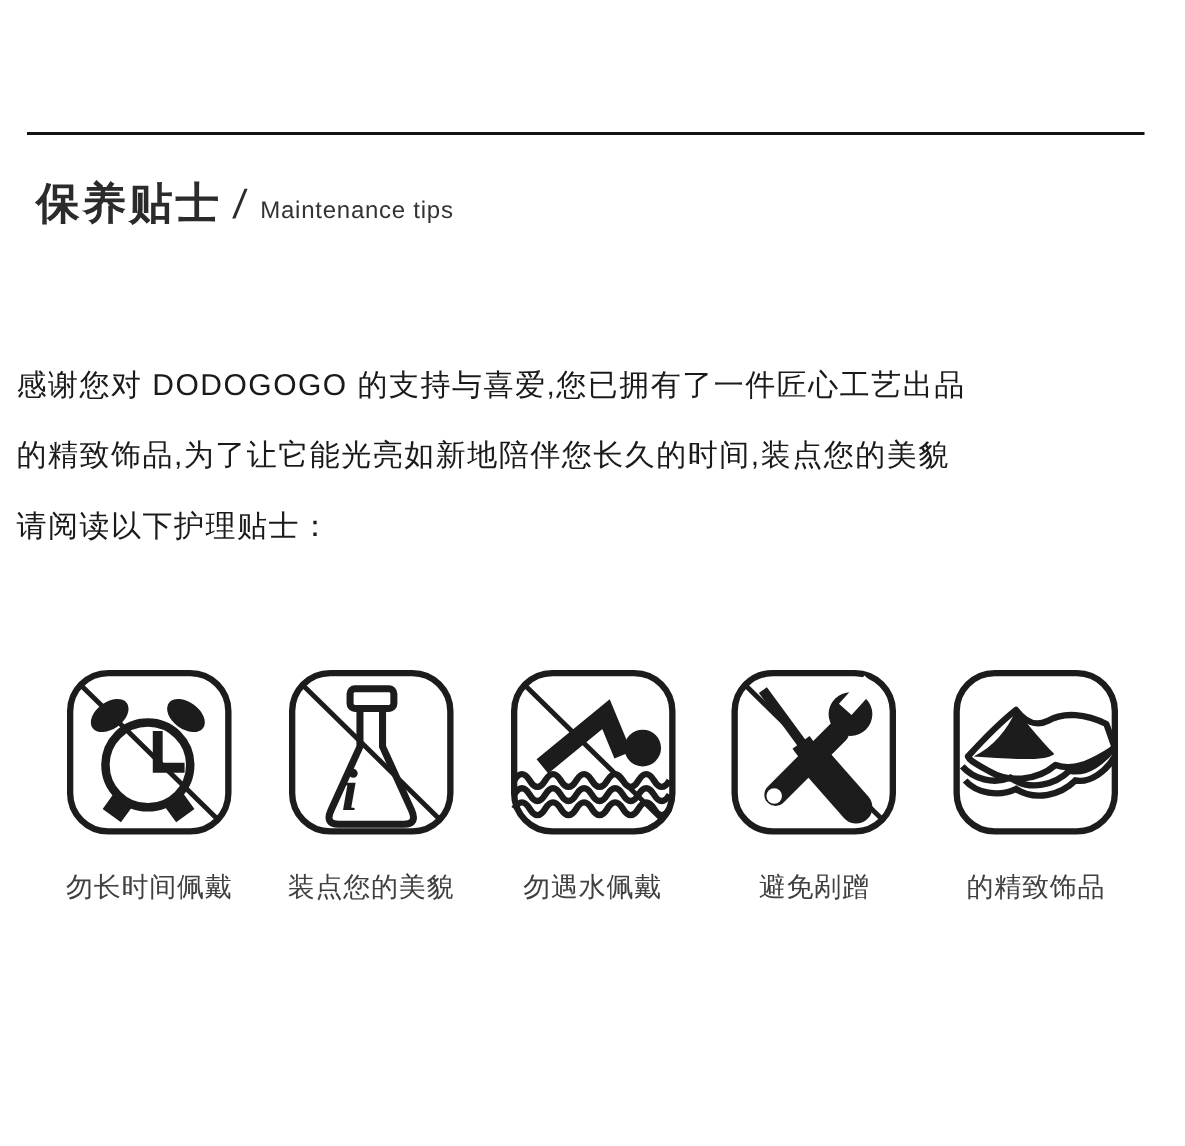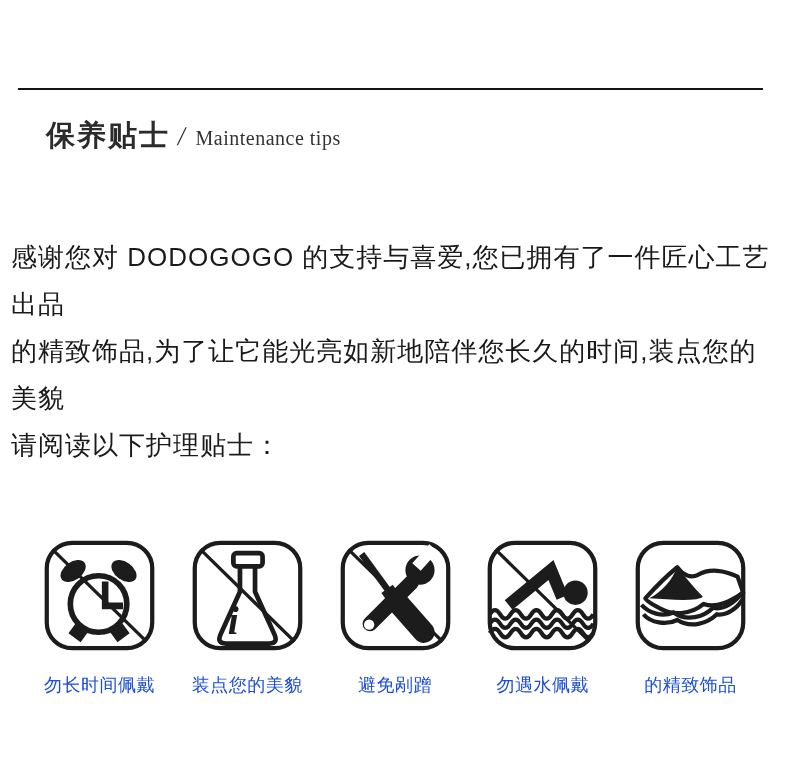--- a/index.html
+++ b/index.html
@@ -12,67 +12,66 @@
   }
   .page { position: relative; width: 790px; height: 764px; }
 
   .top-divider {
     margin: 88px 27px 0 18px;
     border-top: 2px solid #141414;
     height: 0;
   }
 
   .section-header {
-    margin: 26px 0 0 46px;
+    margin: 26px 0 0 24px;
     display: flex;
     align-items: baseline;
-    font-family: Liberation Serif, serif;
   }
   .title-cn {
     font-size: 29px;
     font-weight: 700;
     letter-spacing: 2px;
     color: #2b2b2b;
   }
   .title-sep {
     font-size: 27px;
     font-weight: 400;
     margin: 0 10px 0 8px;
     color: #2b2b2b;
     transform: skewX(-8deg);
     display: inline-block;
   }
   .title-en {
-    font-size: 20px;
+    font-size: 16px;
     font-weight: 400;
     letter-spacing: 0.5px;
     color: #333333;
   }
 
   .intro {
     margin: 78px 8px 0 11px;
-    font-size: 26px;
+    font-size: 20px;
     line-height: 47px;
     letter-spacing: 1px;
     color: #1a1a1a;
     white-space: pre-line;
   }
 
   .tips-row {
     display: flex;
     justify-content: space-between;
     margin: 70px 43px 0 43px;
   }
   .tip-item { width: 113px; text-align: center; }
   .tip-item svg { width: 113px; height: 113px; display: block; }
   .tip-label {
     margin-top: 21px;
     font-size: 18px;
     letter-spacing: 0.5px;
-    color: #1d4ed8;
+    color: #404040;
     white-space: nowrap;
   }
 
   .ic { stroke: #1c1c1c; }
 </style>
 </head>
 <body>
 
 <div class="page">
 
@@ -117,45 +116,45 @@
         </svg>
       </span>
       <div class="tip-label">装点您的美貌</div>
     </div>
 
     <div class="tip-item">
       <span>
         <svg viewBox="0 0 120 120">
           <rect x="4" y="4" width="112" height="112" rx="27" fill="none" class="ic" stroke-width="4.5"></rect>
           <line x1="10" y1="11" x2="110" y2="109" class="ic" stroke-width="3.5"></line>
+          <path d="M24,70 L69,33 L81,62" fill="none" stroke="#1c1c1c" stroke-width="13" stroke-linejoin="miter"></path>
+          <circle cx="95" cy="57" r="13" fill="#1c1c1c"></circle>
+          <path d="M4,80 q5.5,-9 11,0 t11,0 t11,0 t11,0 t11,0 t11,0 t11,0 t11,0 t11,0 t11,0" fill="none" class="ic" stroke-width="4.5"></path>
+          <path d="M4,90 q5.5,-9 11,0 t11,0 t11,0 t11,0 t11,0 t11,0 t11,0 t11,0 t11,0 t11,0" fill="none" class="ic" stroke-width="4.5"></path>
+          <path d="M4,100 q5.5,-9 11,0 t11,0 t11,0 t11,0 t11,0 t11,0 t11,0 t11,0 t11,0 t11,0" fill="none" class="ic" stroke-width="4.5"></path>
+        </svg>
+      </span>
+      <div class="tip-label">勿遇水佩戴</div>
+    </div>
+
+    <div class="tip-item">
+      <span>
+        <svg viewBox="0 0 120 120">
+          <rect x="4" y="4" width="112" height="112" rx="27" fill="none" class="ic" stroke-width="4.5"></rect>
+          <line x1="10" y1="11" x2="110" y2="109" class="ic" stroke-width="3.5"></line>
           <line x1="24" y1="16" x2="54" y2="57" class="ic" stroke-width="7"></line>
           <line x1="51" y1="53" x2="62" y2="68" class="ic" stroke-width="15"></line>
           <line x1="61" y1="66" x2="90" y2="99" class="ic" stroke-width="23" stroke-linecap="round"></line>
           <line x1="77" y1="46" x2="33" y2="90" class="ic" stroke-width="16" stroke-linecap="round"></line>
           <circle cx="32" cy="91" r="5.5" fill="#ffffff"></circle>
           <circle cx="86" cy="33" r="15.5" fill="#1c1c1c"></circle>
           <rect x="85" y="6" width="12" height="27" transform="rotate(42 91 20)" fill="#ffffff"></rect>
         </svg>
       </span>
       <div class="tip-label">避免剐蹭</div>
-    </div>
-
-    <div class="tip-item">
-      <span>
-        <svg viewBox="0 0 120 120">
-          <rect x="4" y="4" width="112" height="112" rx="27" fill="none" class="ic" stroke-width="4.5"></rect>
-          <line x1="10" y1="11" x2="110" y2="109" class="ic" stroke-width="3.5"></line>
-          <path d="M24,70 L69,33 L81,62" fill="none" stroke="#1c1c1c" stroke-width="13" stroke-linejoin="miter"></path>
-          <circle cx="95" cy="57" r="13" fill="#1c1c1c"></circle>
-          <path d="M4,80 q5.5,-9 11,0 t11,0 t11,0 t11,0 t11,0 t11,0 t11,0 t11,0 t11,0 t11,0" fill="none" class="ic" stroke-width="4.5"></path>
-          <path d="M4,90 q5.5,-9 11,0 t11,0 t11,0 t11,0 t11,0 t11,0 t11,0 t11,0 t11,0 t11,0" fill="none" class="ic" stroke-width="4.5"></path>
-          <path d="M4,100 q5.5,-9 11,0 t11,0 t11,0 t11,0 t11,0 t11,0 t11,0 t11,0 t11,0 t11,0" fill="none" class="ic" stroke-width="4.5"></path>
-        </svg>
-      </span>
-      <div class="tip-label">勿遇水佩戴</div>
     </div>
 
     <div class="tip-item">
       <span>
         <svg viewBox="0 0 120 120">
           <rect x="4" y="4" width="112" height="112" rx="27" fill="none" class="ic" stroke-width="4.5"></rect>
           <path d="M12,63 C22,52 36,38 46,30 C52,38 60,42 68,38 C80,31 96,33 110,40 L116,57 C102,66 88,74 74,69 C60,81 40,81 28,74 C19,69 13,66 12,63 Z" fill="none" class="ic" stroke-width="4.5" stroke-linejoin="round"></path>
           <path d="M46,30 C40,44 30,56 16,63 C34,64 52,66 66,64 C70,63 73,62 73,61 C64,52 56,42 46,30 Z" fill="#1c1c1c"></path>
           <path d="M8,70 C16,79 30,83 42,78 C56,88 74,83 84,73 C96,76 108,66 115,57" fill="none" class="ic" stroke-width="4.5"></path>
           <path d="M10,80 C18,89 34,92 46,86 C60,95 78,90 88,80 C99,82 110,73 116,63" fill="none" class="ic" stroke-width="4.5"></path>

